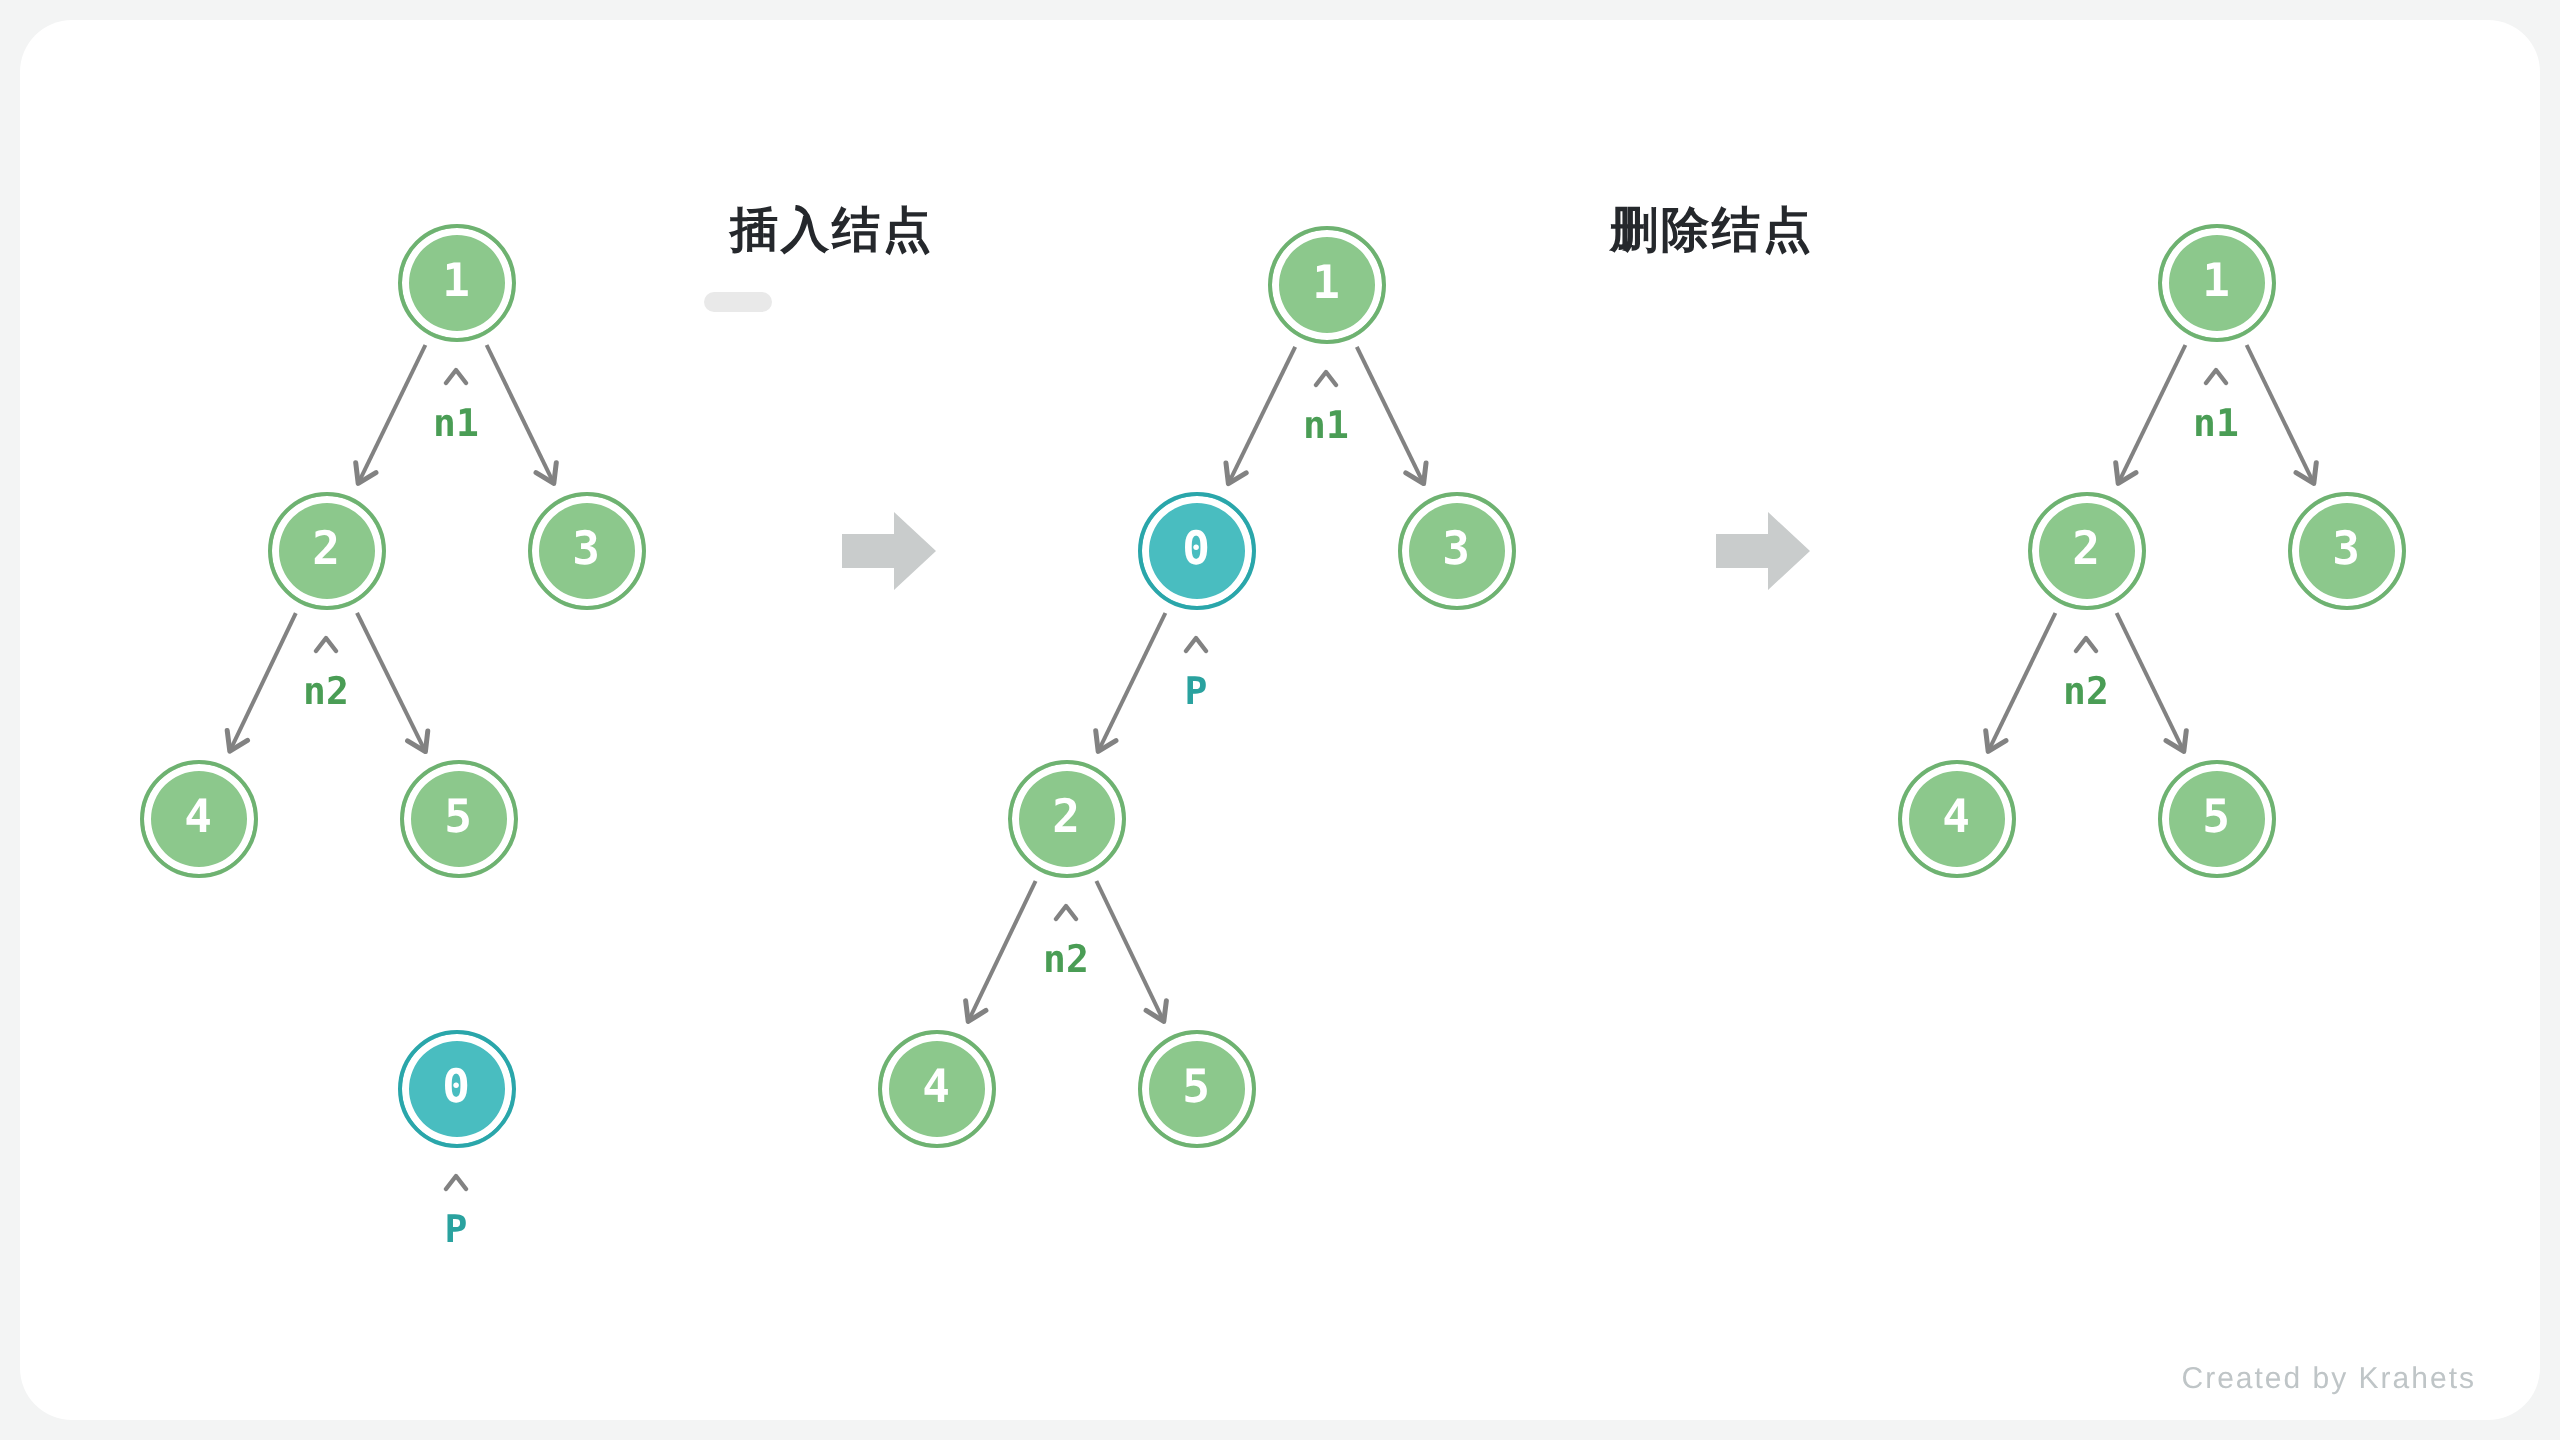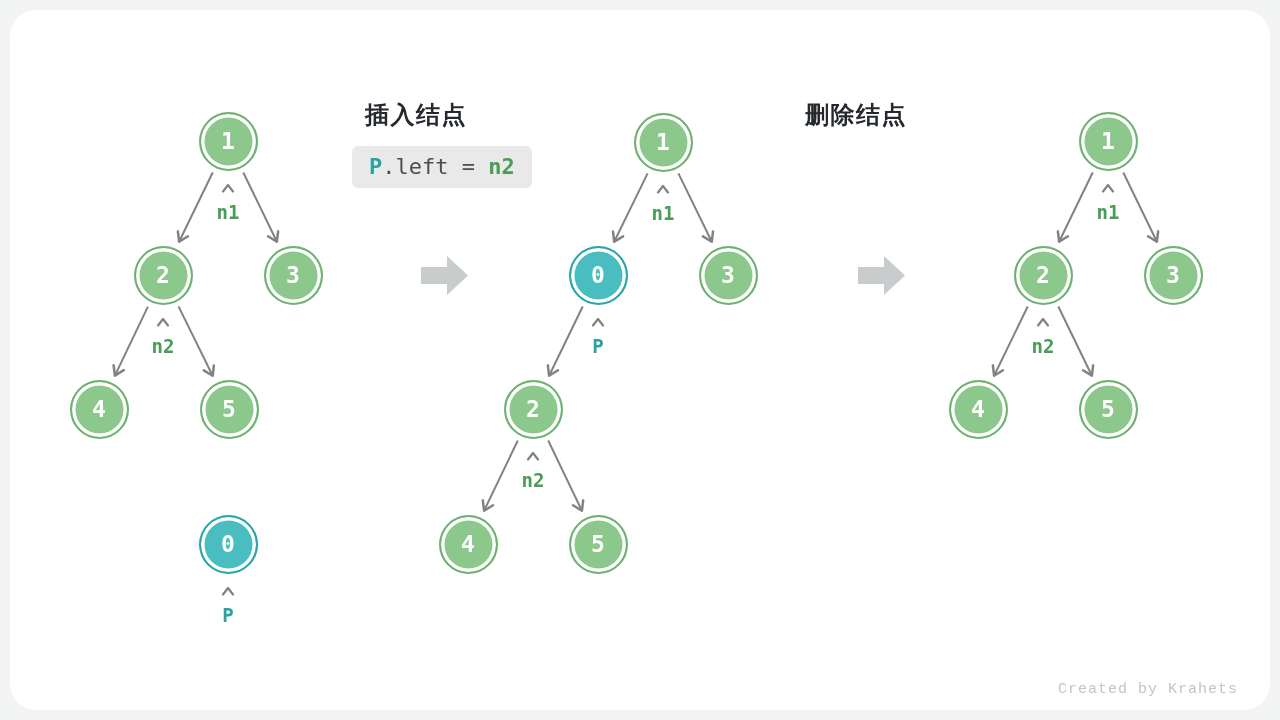--- a/index.html
+++ b/index.html
@@ -20,21 +20,21 @@
   .ptr-label{position:absolute;width:64px;text-align:center;font-family:"DejaVu Sans Mono",monospace;font-size:19px;font-weight:700;color:var(--label-green,#4a9d55)}
   .ptr-label.teal{color:var(--label-teal,#2aa29f)}
   .section-title{position:absolute;font-size:24px;font-weight:700;color:var(--title-color,#25282c);letter-spacing:1.5px}
   .codebox{position:absolute;background:var(--code-bg,#e9e9e9);border-radius:6px;padding:5px 17px;
     font-family:"DejaVu Sans Mono",monospace;font-size:22px;line-height:32px;color:var(--code-plain,#4a4d52)}
   .code-line{white-space:pre}
   .tok.green{color:var(--label-green,#4a9d55);font-weight:700}
   .tok.teal{color:var(--label-teal,#2aa29f);font-weight:700}
   .big-arrow{position:absolute}
   .big-arrow polygon{fill:var(--big-arrow-gray,#c9cccc)}
-  .credit{position:absolute;right:42px;bottom:22px;font-family:Liberation Mono, monospace;font-size:15px;color:var(--credit-gray,#bfc5c7);letter-spacing:1px}
+  .credit{position:absolute;right:42px;bottom:22px;font-family:Liberation Sans, sans-serif;font-size:15px;color:var(--credit-gray,#bfc5c7);letter-spacing:1px}
 </style>
 </head>
 <body>
 
 <div class="page">
   <div class="card"></div>
 
   <svg id="edge-layer" class="overlay" width="1280" height="720">
     <defs>
       <marker id="arrowhead" viewBox="0 0 12 12" refX="9.5" refY="6" markerWidth="7.5" markerHeight="7.5" orient="auto">
@@ -104,21 +104,20 @@
       <div class="ptr-label" style="left: 1076px; top: 201px;">n1</div>
       <svg class="caret" width="14" height="10" style="left: 1036px; top: 317px;">
         <polyline points="2,8.5 7,2 12,8.5"></polyline>
       </svg>
       <div class="ptr-label" style="left: 1011px; top: 335px;">n2</div>
     </div>
 
   <div class="section-title" style="left:365px;top:99px">插入结点</div>
 
   <div class="codebox" style="left:352px;top:146px">
-    <div class="code-line"><span class="tok teal">P</span><span class="tok plain">.left = </span><span class="tok green">n2</span></div>
   </div>
 
   <svg class="big-arrow" style="left:421px;top:254px" width="49" height="43" viewBox="0 0 49 43">
     <polygon points="0,13 26,13 26,2 47,21.5 26,41 26,30 0,30"></polygon>
   </svg>
 
   <div class="section-title" style="left:805px;top:99px">删除结点</div>
 
 
   <svg class="big-arrow" style="left:858px;top:254px" width="49" height="43" viewBox="0 0 49 43">

